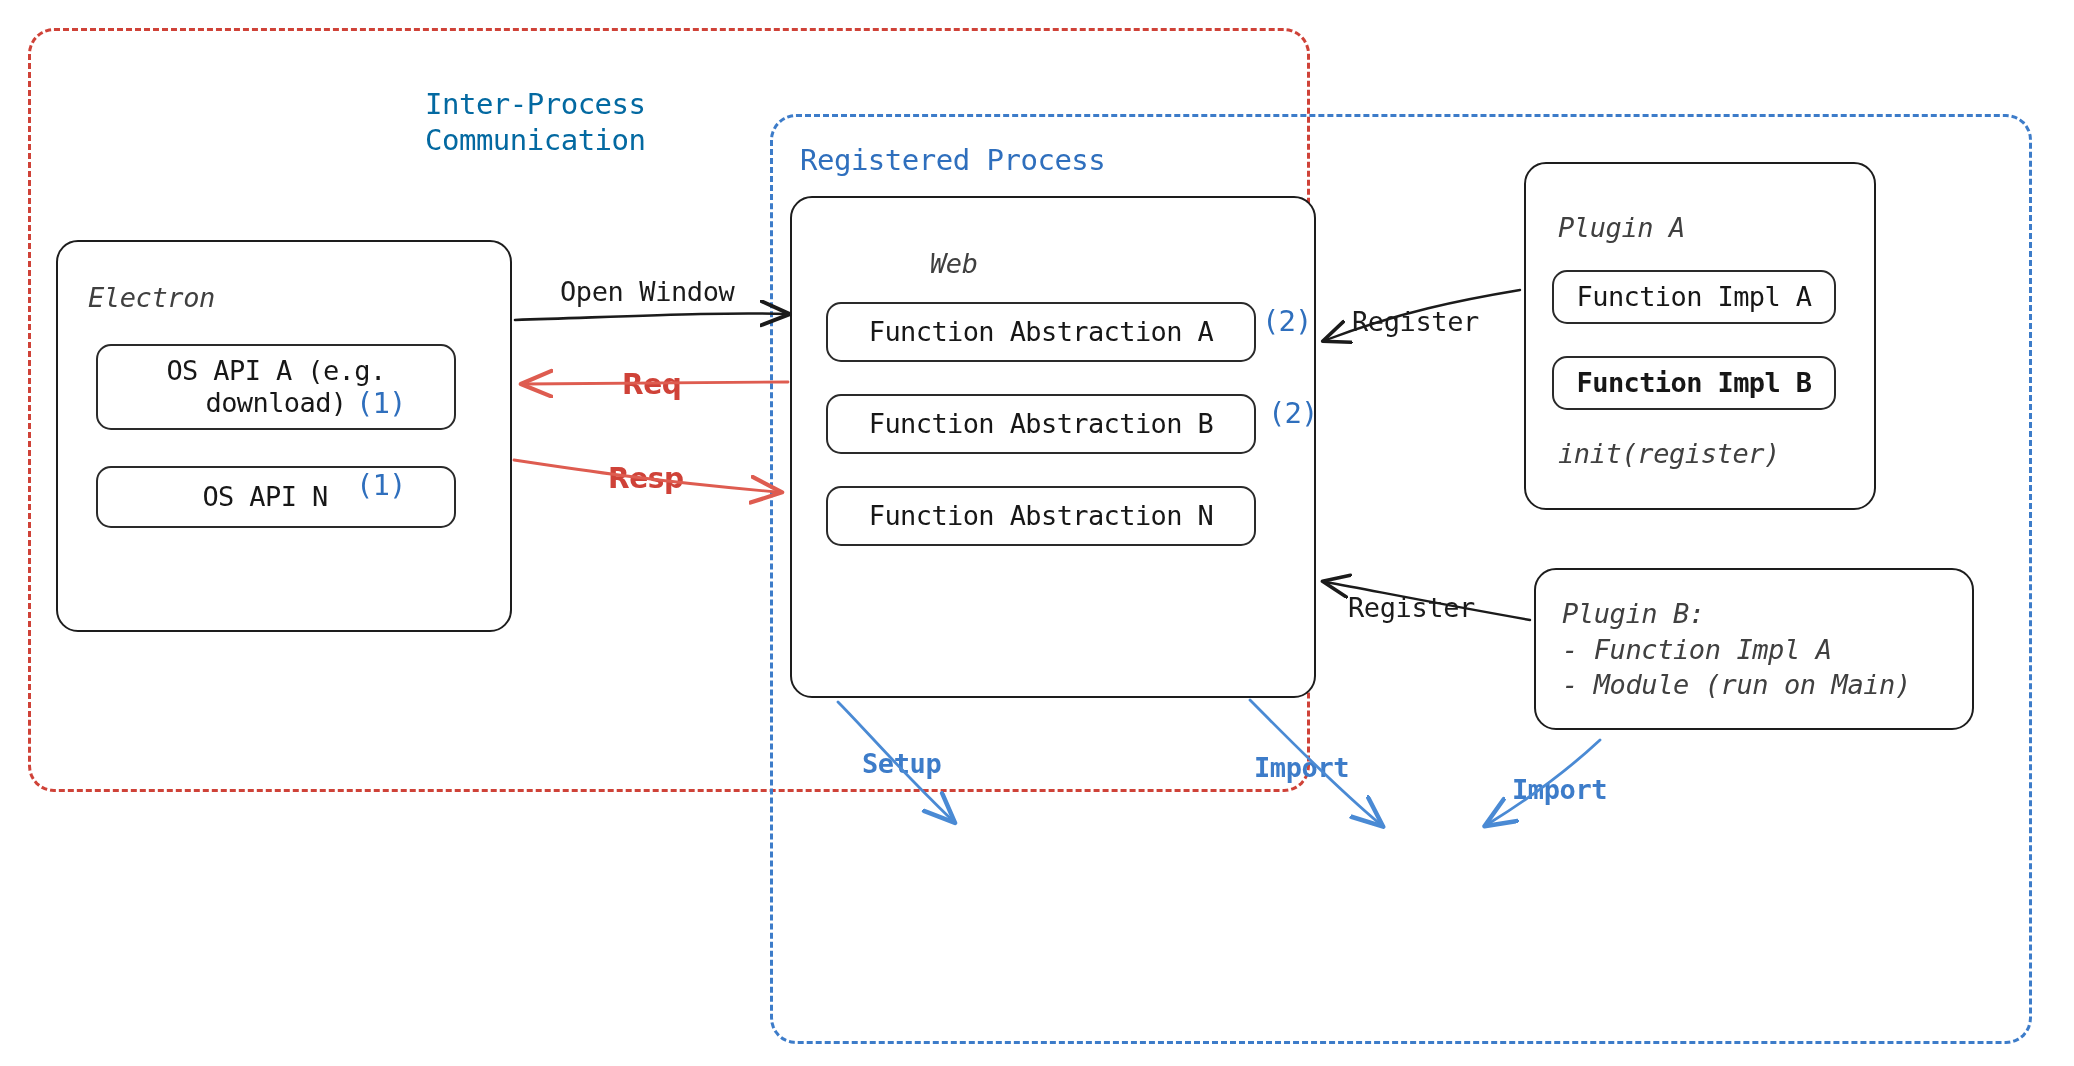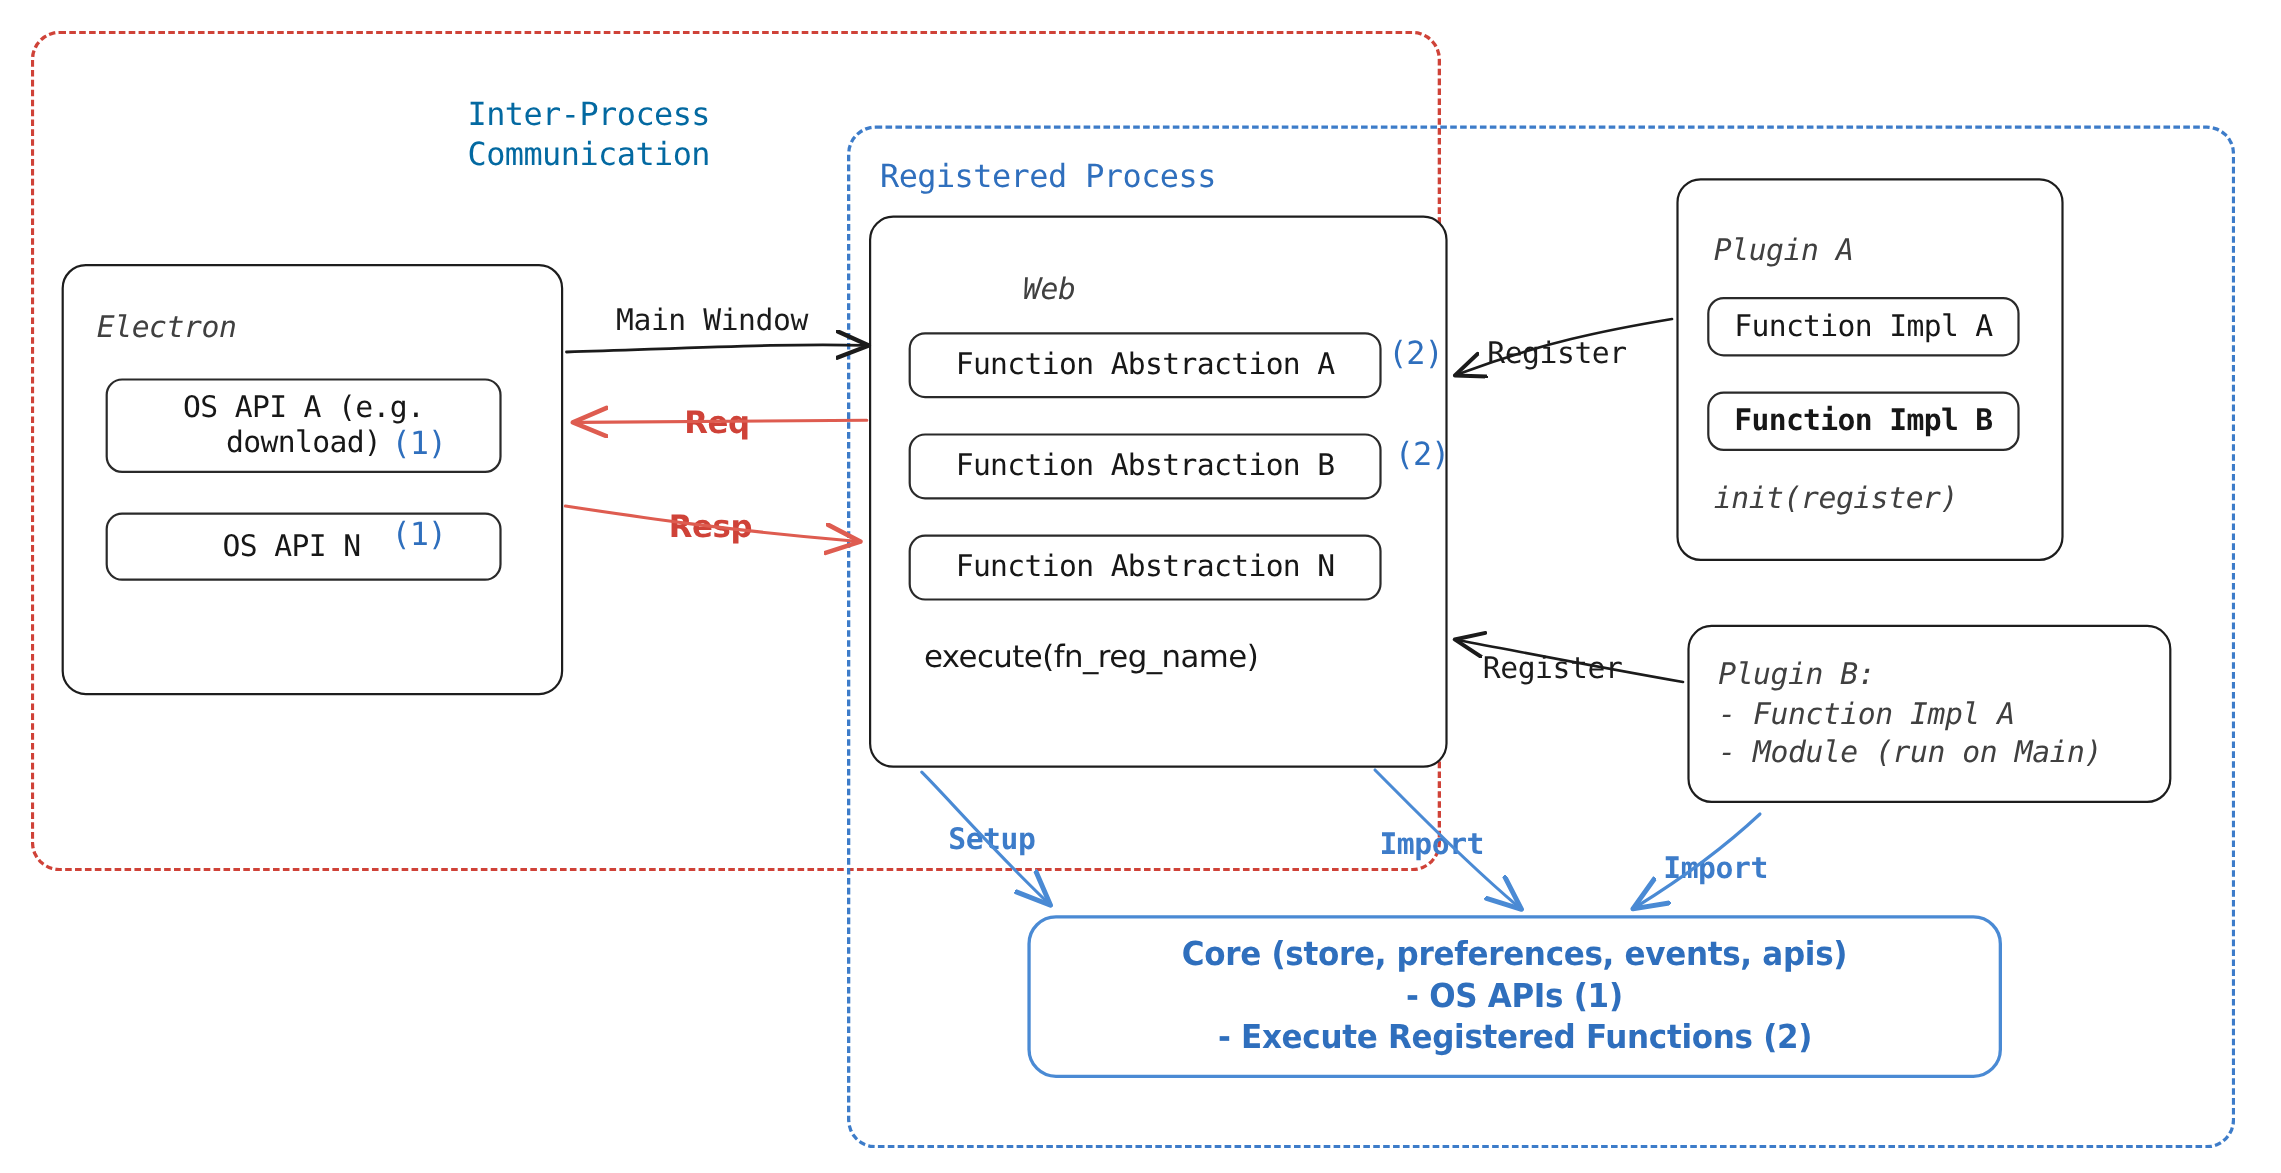--- a/index.html
+++ b/index.html
@@ -171,21 +171,20 @@
 
   <div class="abs node-inner" style="left:826px; top:394px; width:430px; height:60px;">
     <span class="inner-text">Function Abstraction B</span>
   </div>
   <div class="marker" style="left:1268px; top:396px;">(2)</div>
 
   <div class="abs node-inner" style="left:826px; top:486px; width:430px; height:60px;">
     <span class="inner-text">Function Abstraction N</span>
   </div>
 
-  <div class="mono-note" style="left:840px; top:580px;">execute(fn_reg_name)</div>
 
   <div class="abs node" style="left:1524px; top:162px; width:352px; height:348px;"></div>
 
   <div class="node-label" style="left:1558px; top:212px;">Plugin A</div>
 
   <div class="abs node-inner" style="left:1552px; top:270px; width:284px; height:54px;">
     <span class="inner-text">Function Impl A</span>
   </div>
 
   <div class="abs node-inner" style="left:1552px; top:356px; width:284px; height:54px;font-weight:bold;">
@@ -193,27 +192,22 @@
   </div>
 
   <div class="node-label" style="left:1558px; top:438px;">init(register)</div>
 
   <div class="abs node" style="left:1534px; top:568px; width:440px; height:162px;"></div>
 
   <div class="node-label" style="left:1562px; top:596px; line-height:1.32;">Plugin B:
 - Function Impl A
 - Module (run on Main)</div>
 
-  <div class="abs core-box" style="left:934px; top:832px; width:886px; height:148px;">
-    <div class="core-line">Core (store, preferences, events, apis)</div>
-    <div class="core-line">- OS APIs (1)</div>
-    <div class="core-line">- Execute Registered Functions (2)</div>
-  </div>
-
-  <div class="edge-label edge-black" style="left:560px; top:276px;">Main Window</div>
+
+  <div class="edge-label edge-black" style="left:560px; top:276px;">Open Window</div>
 
   <div class="edge-label edge-red" style="left:622px; top:368px;">Req</div>
 
   <div class="edge-label edge-red" style="left:608px; top:462px;">Resp</div>
 
   <div class="edge-label edge-black" style="left:1352px; top:306px;">Register</div>
 
   <div class="edge-label edge-black" style="left:1348px; top:592px;">Register</div>
 
   <div class="edge-label edge-blue" style="left:862px; top:748px;">Setup</div>

